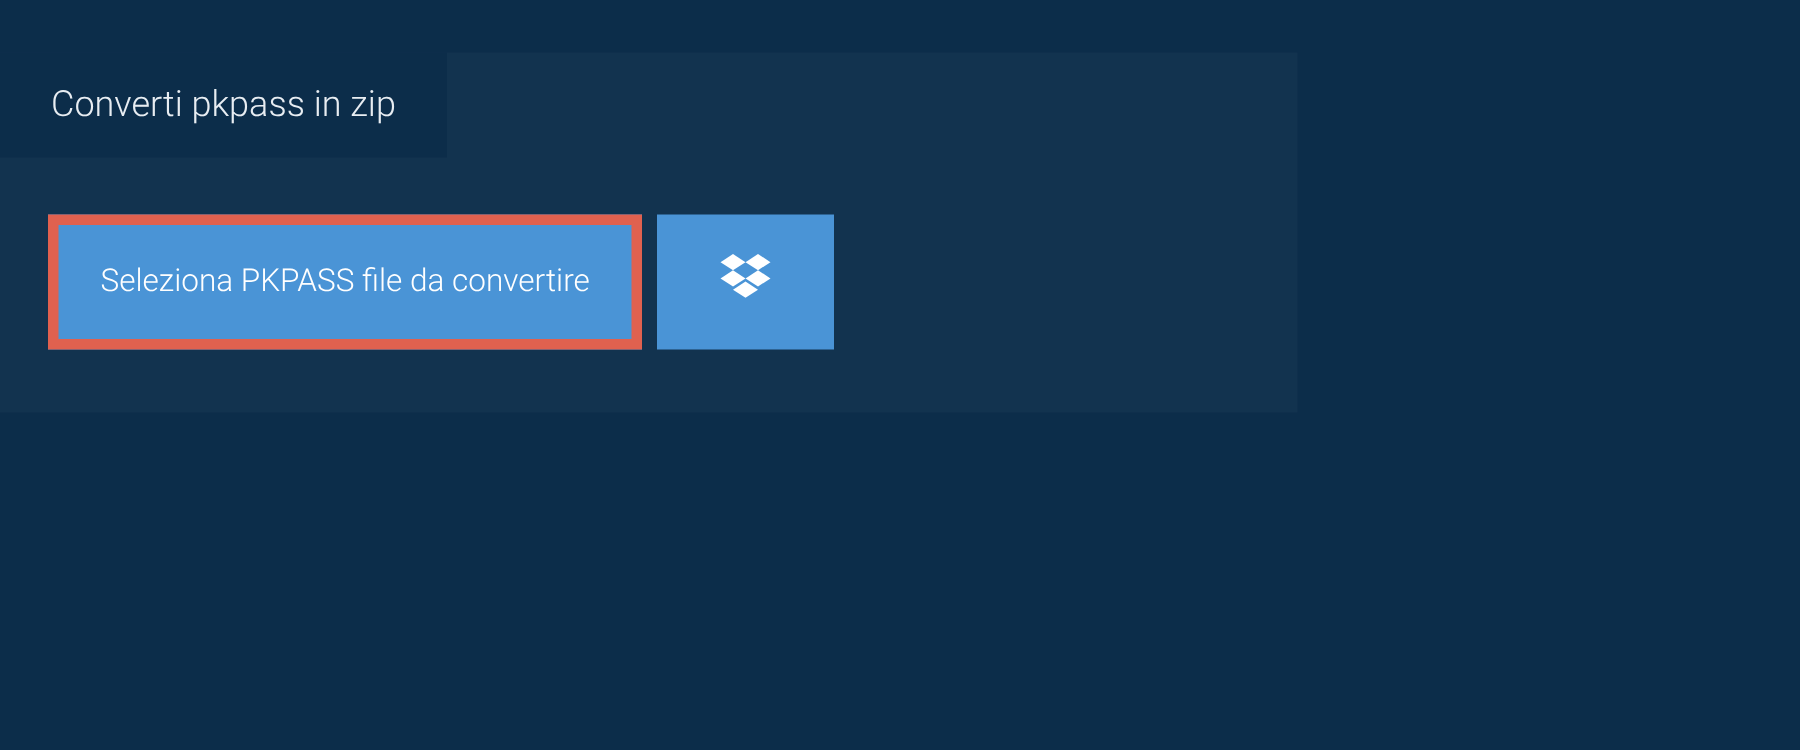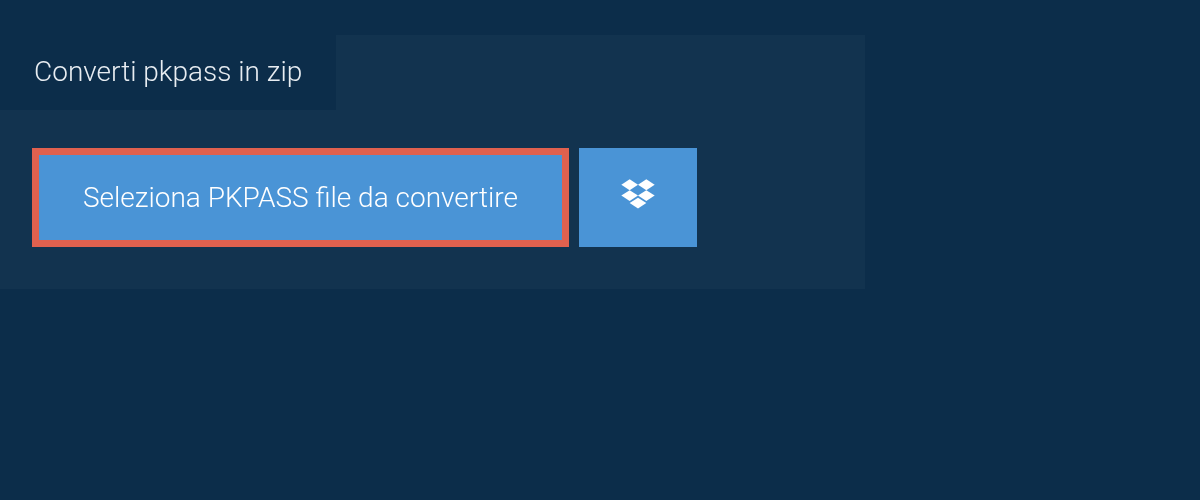--- a/index.html
+++ b/index.html
@@ -18,38 +18,38 @@
       background: #12334f;
       margin-top: 35px;
       width: 865px;
     }
     .tab-row {
       display: flex;
     }
     .tab {
       background: #0c2d4a;
       color: #e8edf2;
-      font-size: 28px;
+      font-size: 24px;
       font-weight: 300;
       padding: 20px 34px 22px 34px;
       display: inline-block;
     }
     .button-row {
       padding: 38px 32px 42px 32px;
       display: flex;
       gap: 10px;
       align-items: stretch;
     }
     .select-button {
       background: #4a94d6;
       border: 7px solid #e0614f;
       color: #ffffff;
-      font-size: 28px;
+      font-size: 21px;
       font-weight: 300;
-      padding: 26px 44px;
+      padding: 26px 28px;
       cursor: pointer;
       display: flex;
       align-items: center;
       justify-content: center;
       flex: 0 0 auto;
     }
     .dropbox-button {
       background: #4a94d6;
       cursor: pointer;
       display: flex;

